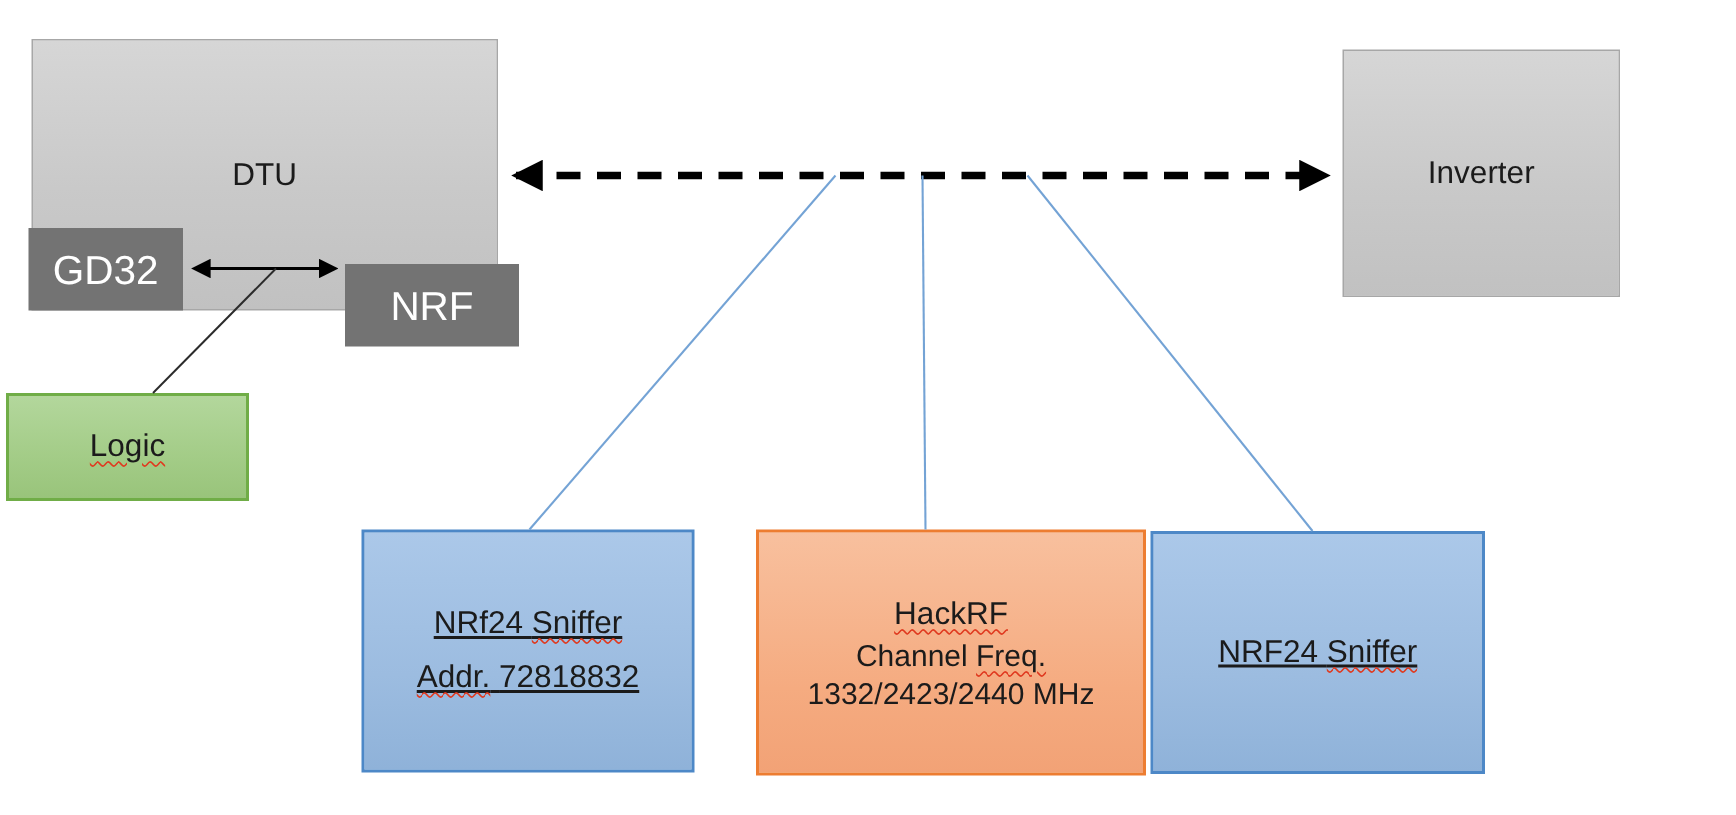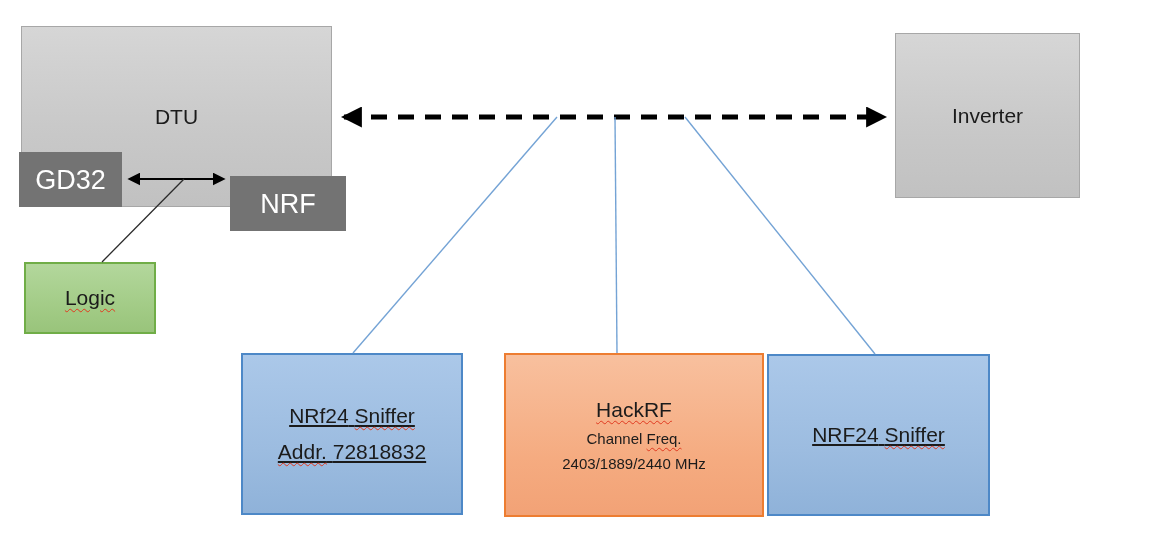--- a/index.html
+++ b/index.html
@@ -38,27 +38,27 @@
     line-height:36px;
     text-decoration:underline;
   }
   .orange{
     background:linear-gradient(180deg,#f8c09e 0%,#f5ab80 65%,#f2a276 100%);
     border:2px solid #ed7d31;
   }
   #box-dtu{left:21px;top:26px;width:311px;height:181px;}
   #box-gd32{left:19px;top:152px;width:103px;height:55px;}
   #box-nrf{left:230px;top:152px;width:116px;height:55px;margin-top:24px;}
-  #box-logic{left:24px;top:262px;width:132px;height:72px;}
+  #box-logic{left:4px;top:262px;width:162px;height:72px;}
   #box-inverter{left:895px;top:33px;width:185px;height:165px;}
   #box-sniffer-left{left:241px;top:353px;width:222px;height:162px;}
   #box-hackrf{left:504px;top:353px;width:260px;height:164px;}
   #box-sniffer-right{left:767px;top:354px;width:223px;height:162px;}
   #box-hackrf .line-title{line-height:32px;}
-  #box-hackrf .line-small{font-size:15px;line-height:25px;}
+  #box-hackrf .line-small{font-size:20px;line-height:25px;}
   .sp{
     text-decoration-line:underline;
     text-decoration-style:wavy;
     text-decoration-color:#e0391f;
     text-decoration-thickness:1px;
     text-underline-offset:3px;
   }
   svg.overlay{
     position:absolute;left:0;top:0;width:1157px;height:543px;
     pointer-events:none;
@@ -101,21 +101,21 @@
   </div>
 
   <div class="node orange" id="box-hackrf">
     <div class="line-title">
       <span class="sp">HackRF</span>
     </div>
     <div class="line-small">
       <span>Channel</span>
       <span class="sp">Freq.</span>
     </div>
-    <div class="line-small">2403/1889/2440 MHz</div>
+    <div class="line-small">1332/2423/2440 MHz</div>
   </div>
 
   <div class="node blue" id="box-sniffer-right">
     <div>
       <span>NRF24</span>
       <span class="sp">Sniffer</span>
     </div>
   </div>
 
   <svg class="overlay" viewBox="0 0 1157 543">

